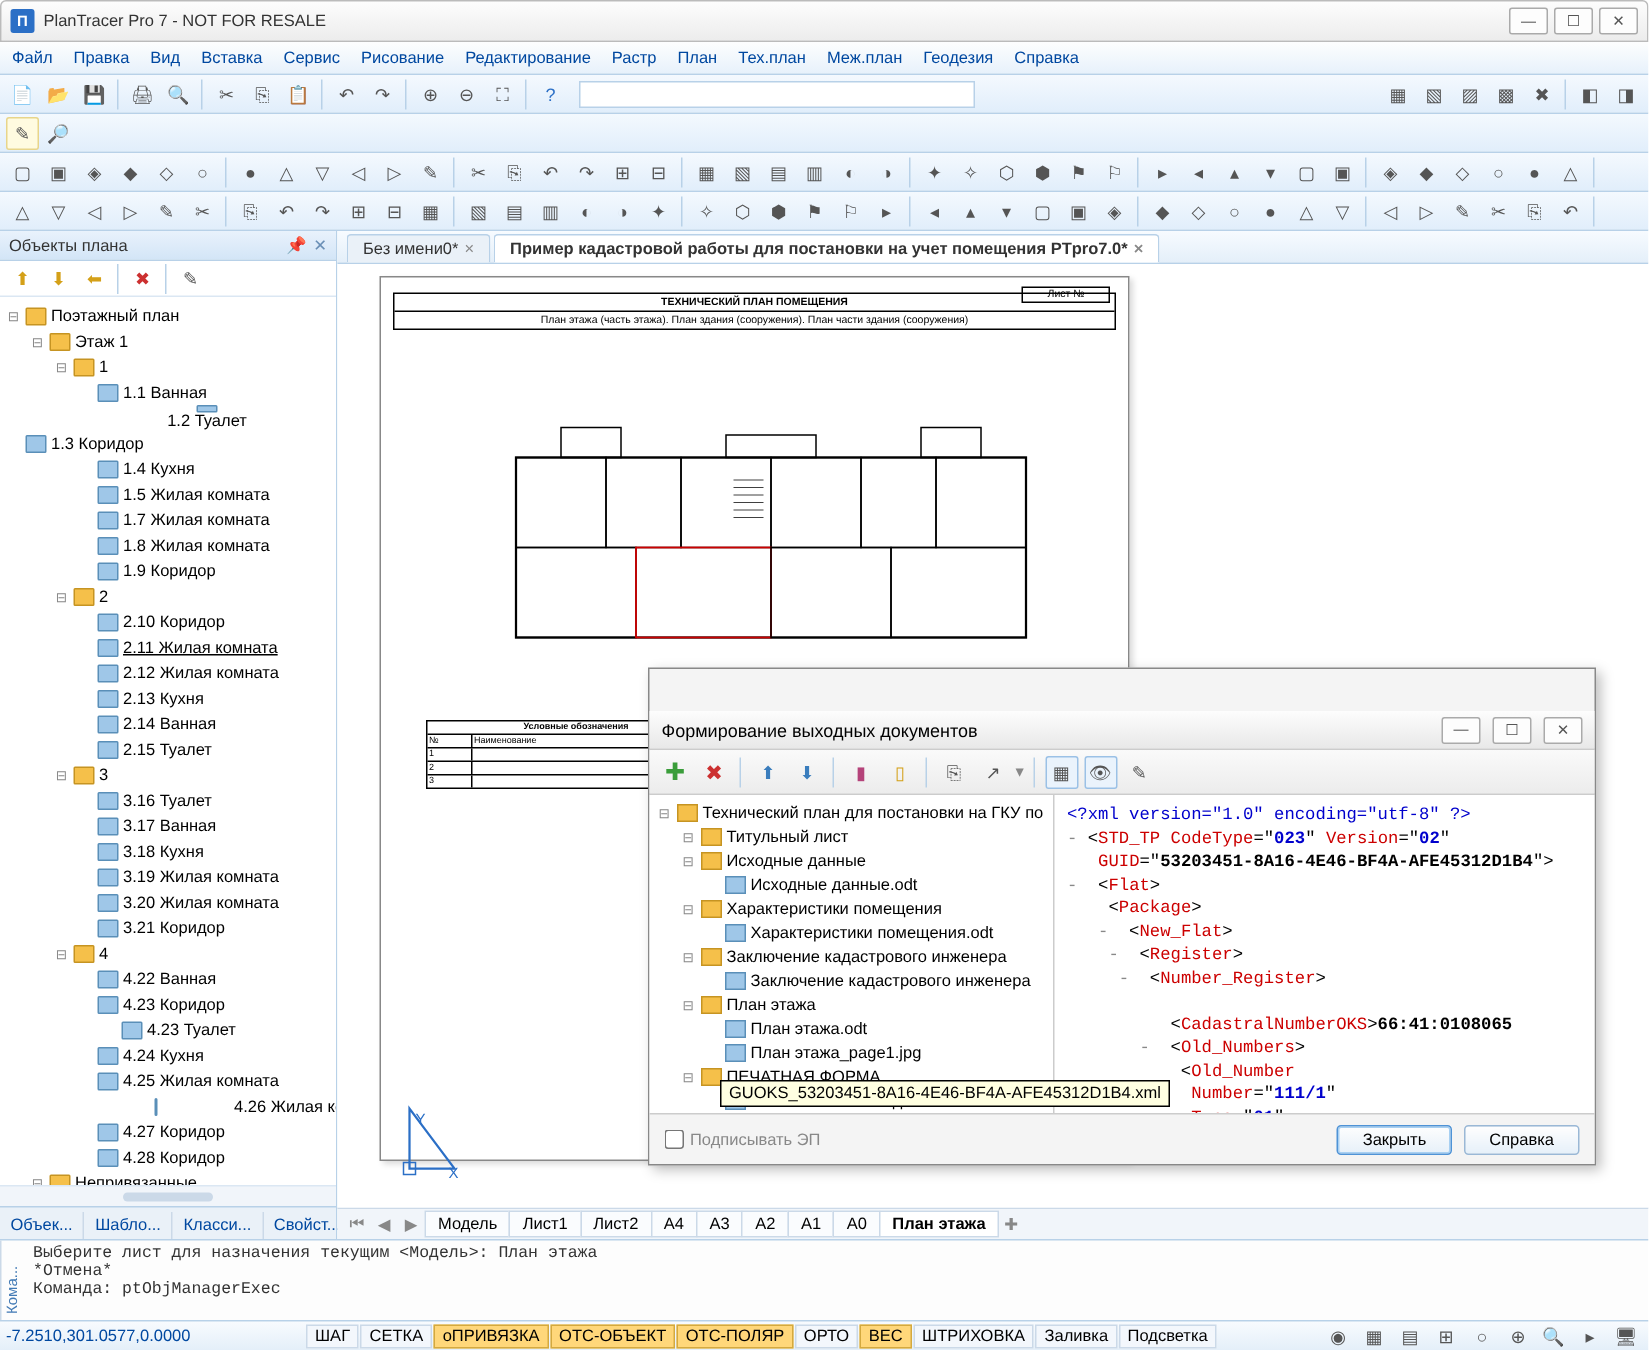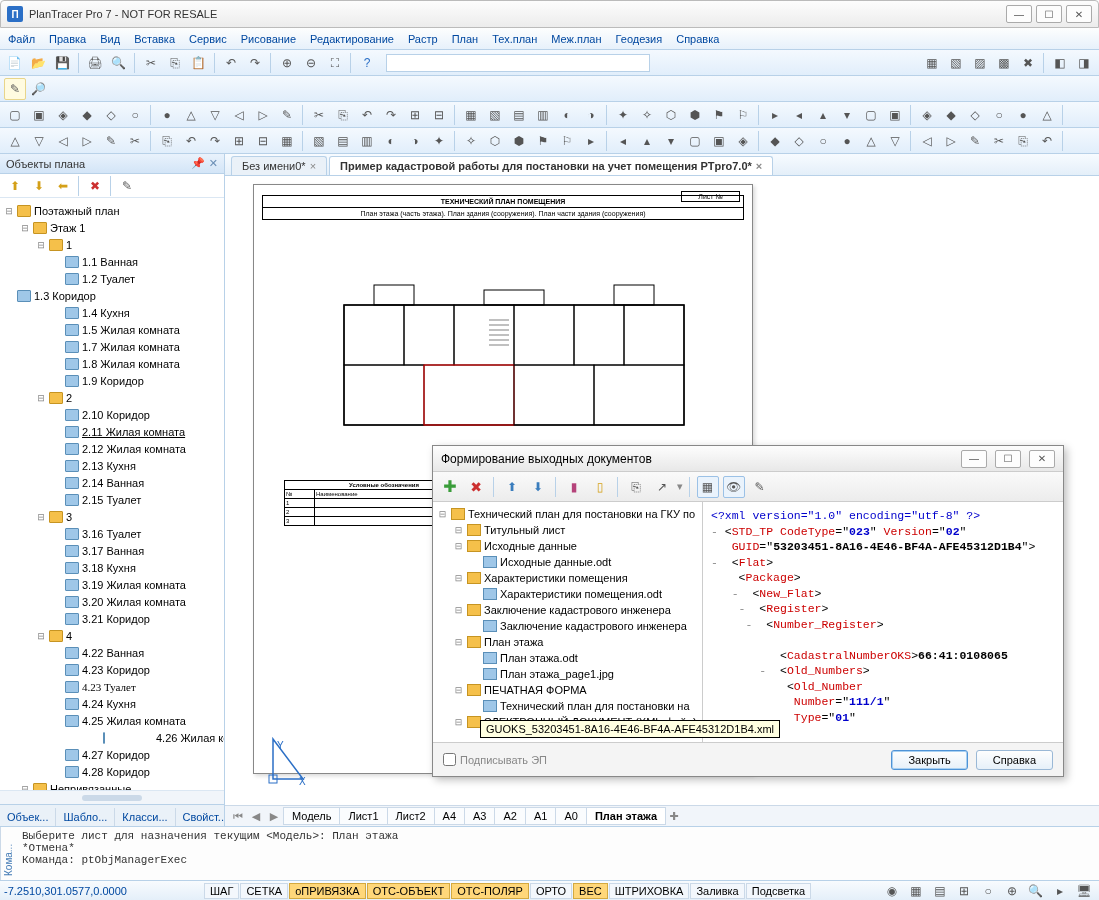--- a/index.html
+++ b/index.html
@@ -42,21 +42,21 @@
 .cmdpane{height:54px;border-top:1px solid #b8d1e8;background:#fdfdfd;display:flex;}
 .cmdlabel{writing-mode:vertical-rl;transform:rotate(180deg);font-size:10px;color:#427ab5;padding:4px 2px;border-right:1px solid #cbd9e8;}
 .cmdtext{flex:1;padding:3px 6px;font-family:'Courier New',monospace;font-size:11px;color:#333;white-space:pre;}
 .statusbar{height:20px;background:linear-gradient(#f8fbfe,#e4eff9);border-top:1px solid #b8d1e8;display:flex;align-items:center;padding:0 4px;font-size:11px;}
 .coord{color:#0048a0;width:200px;}
 .sbtn{padding:1px 5px;border:1px solid #cbd9e8;background:#f3f7fc;margin-right:1px;}
 .sbtn.on{background:#ffd77a;border-color:#d4a93f;}
 .sbicons{margin-left:auto;display:flex;gap:2px;}
 
 .dialog{position:absolute;left:432px;top:445px;width:632px;height:332px;background:#f4f4f4;border:1px solid #888;box-shadow:3px 3px 8px rgba(0,0,0,.25);display:flex;flex-direction:column;}
-.dlg-title{height:26px;background:linear-gradient(#fdfdfd,#e8e8e8);border-bottom:1px solid #ccc;display:flex;align-items:center;padding:0 8px;font-size:12px;}
+.dlg-title{height:26px;background:linear-gradient(#fdfdfd,#e8e8e8);border-bottom:1px solid #ccc;display:flex;align-items:center;padding:0 8px;font-size:12px;margin-top:28px;}
 .dlg-tool{height:30px;background:linear-gradient(#fafafa,#ececec);border-bottom:1px solid #ccc;display:flex;align-items:center;padding:0 6px;gap:4px;}
 .dlg-body{flex:1;display:flex;background:#fff;overflow:hidden;}
 .dlg-tree{width:270px;border-right:1px solid #ccc;overflow:auto;padding:4px 0;font-size:11px;}
 .dlg-tree-row{display:flex;align-items:center;height:16px;white-space:nowrap;padding-left:2px;}
 .dlg-xml{flex:1;padding:6px 8px;font-family:'Courier New',monospace;font-size:11.5px;overflow:auto;line-height:1.35;white-space:pre;}
 .xk{color:#cc0000;}.xa{color:#cc0000;}.xv{color:#0000cc;font-weight:bold;}.xb{color:#0000cc;}.xd{color:#888;}
 .dlg-foot{height:34px;border-top:1px solid #ccc;background:#f4f4f4;display:flex;align-items:center;padding:0 10px;gap:8px;}
 .dlgbtn{padding:3px 16px;border:1px solid #9ab8d6;border-radius:3px;background:linear-gradient(#fefefe,#e6f0f9);font-size:11px;}
 .dlgbtn.primary{border-color:#4f93d6;box-shadow:0 0 0 1px #a8d0f2 inset;}
 .chk{display:flex;align-items:center;gap:4px;color:#888;}
@@ -261,21 +261,21 @@
         <div class="tree-row" style="padding-left: 36px;">
           <span class="exp">⊟</span>
           <span class="ico"></span>
           <span class="tree-label">1</span>
         </div>
         <div class="tree-row" style="padding-left: 52px;">
           <span class="exp"></span>
           <span class="ico room"></span>
           <span class="tree-label">1.1 Ванная</span>
         </div>
-        <div class="tree-row" style="padding-left: 52px;">
+        <div class="tree-row" style="padding-left: 52px; flex-direction: column;">
           <span class="exp"></span>
           <span class="ico room"></span>
           <span class="tree-label">1.2 Туалет</span>
         </div>
         <div class="tree-row" style="">
           <span class="exp"></span>
           <span class="ico room"></span>
           <span class="tree-label">1.3 Коридор</span>
         </div>
         <div class="tree-row" style="padding-left: 52px;">
@@ -381,21 +381,21 @@
         <div class="tree-row" style="padding-left: 52px;">
           <span class="exp"></span>
           <span class="ico room"></span>
           <span class="tree-label">4.22 Ванная</span>
         </div>
         <div class="tree-row" style="padding-left: 52px;">
           <span class="exp"></span>
           <span class="ico room"></span>
           <span class="tree-label">4.23 Коридор</span>
         </div>
-        <div class="tree-row" style="padding-left: 52px; font-family: Liberation Serif, serif;">
+        <div class="tree-row" style="padding-left: 68px;">
           <span class="exp"></span>
           <span class="ico room"></span>
           <span class="tree-label">4.23 Туалет</span>
         </div>
         <div class="tree-row" style="padding-left: 52px;">
           <span class="exp"></span>
           <span class="ico room"></span>
           <span class="tree-label">4.24 Кухня</span>
         </div>
         <div class="tree-row" style="padding-left: 52px;">

